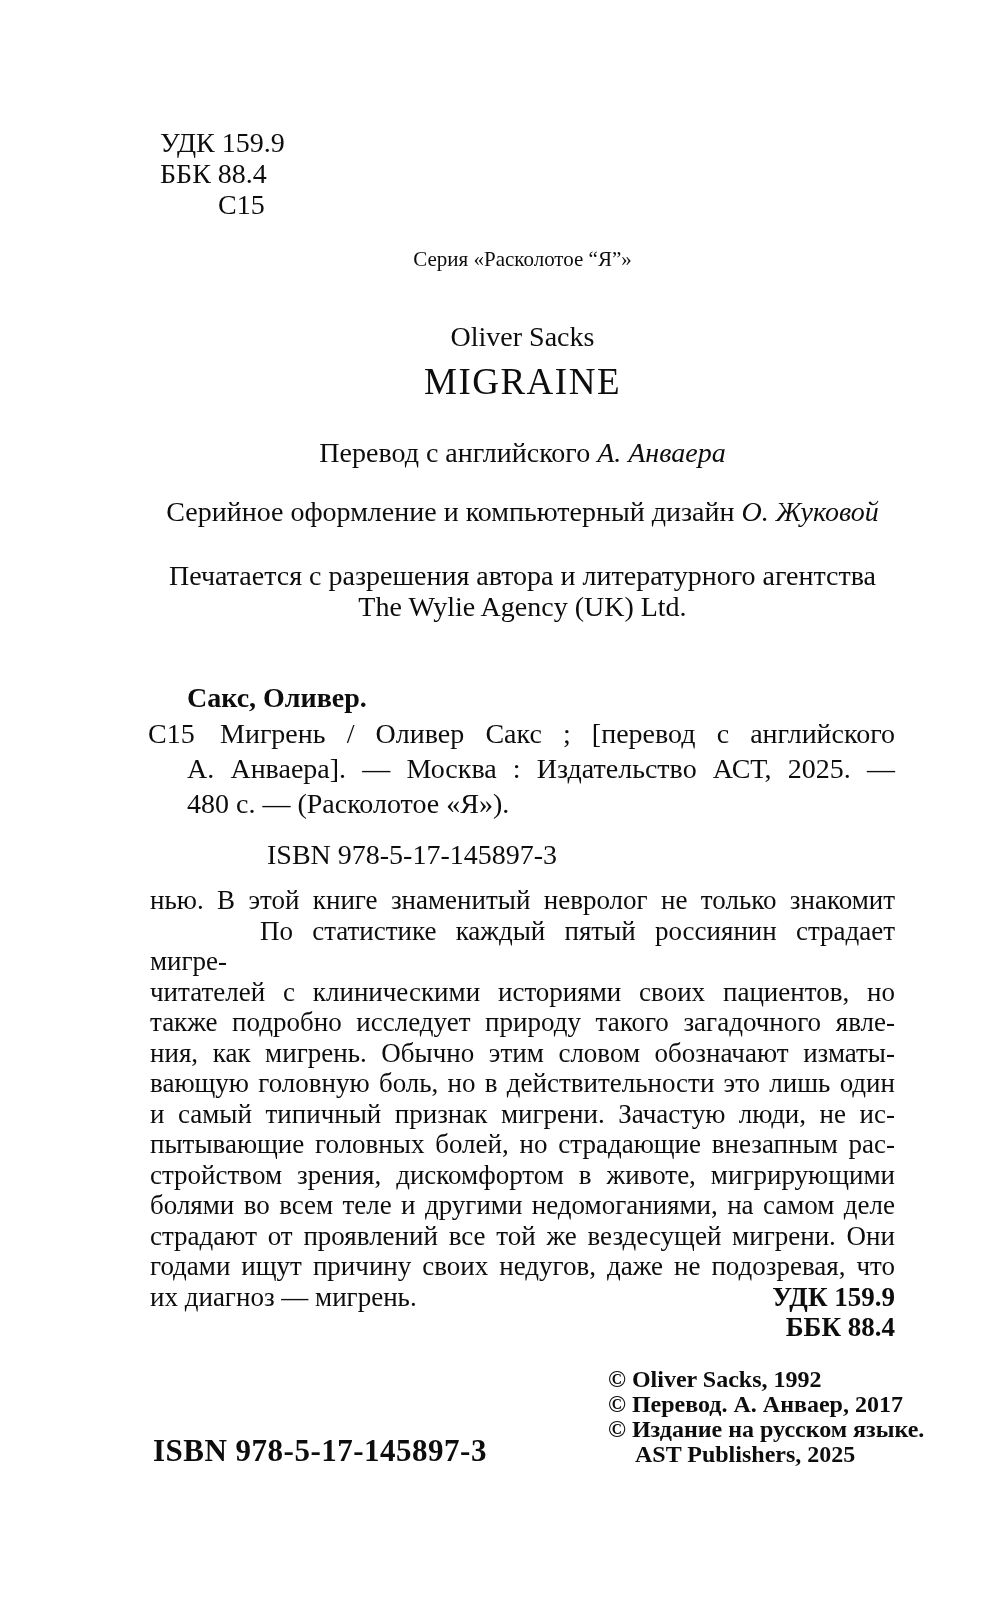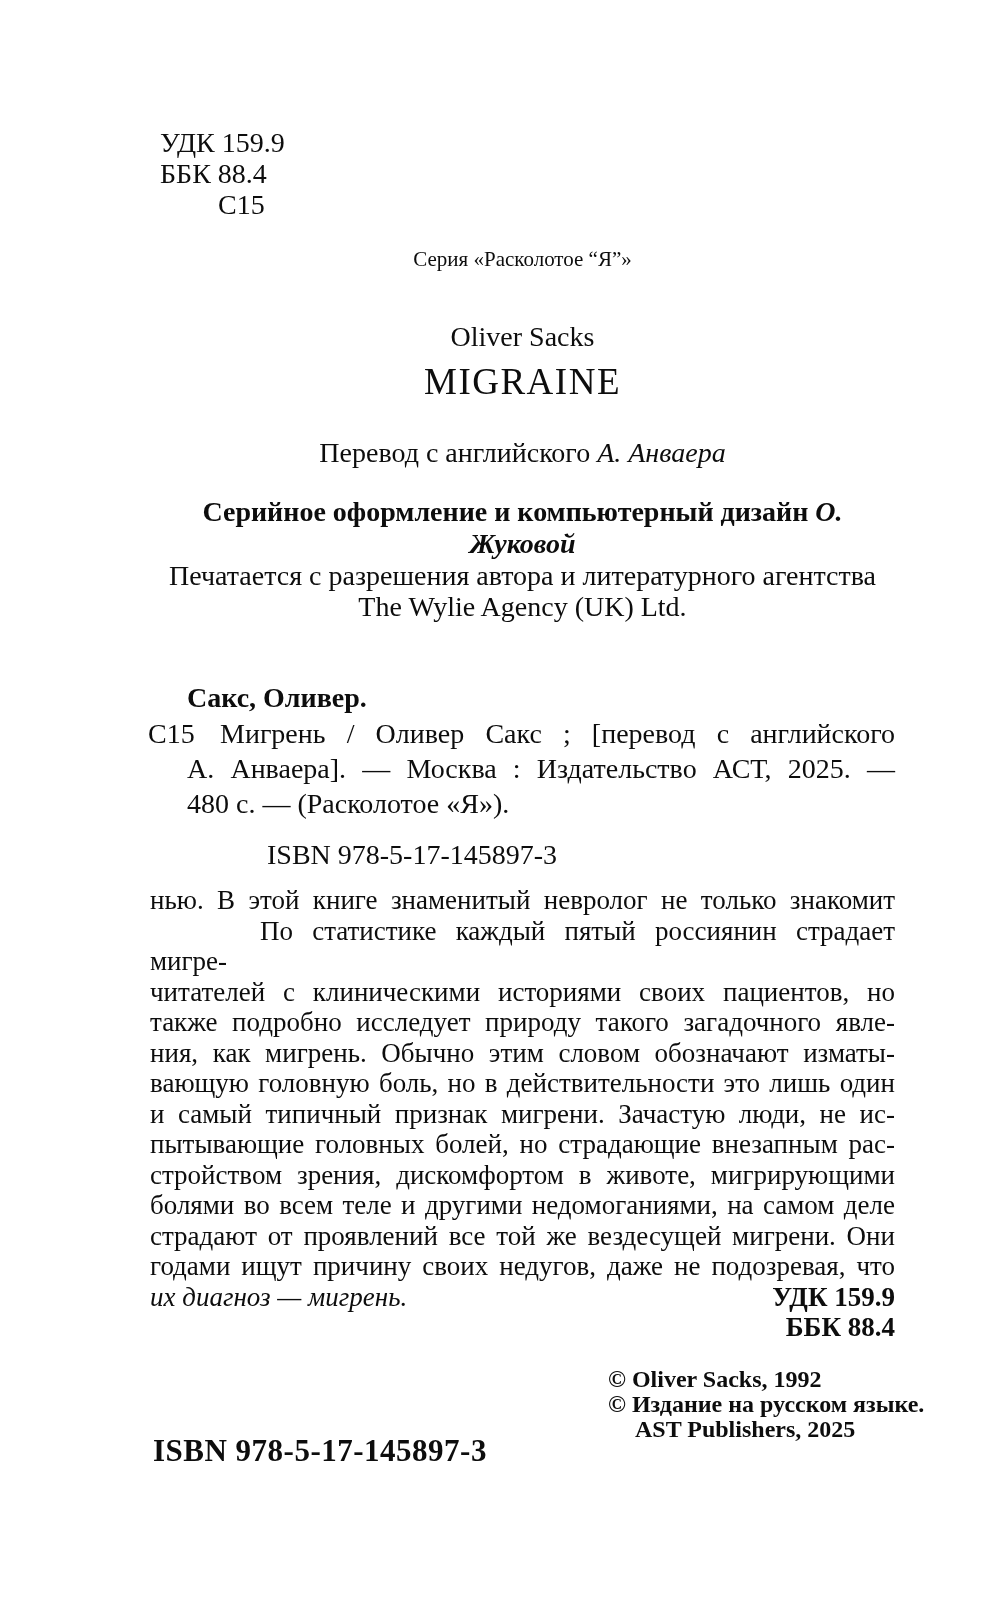--- a/index.html
+++ b/index.html
@@ -15,34 +15,34 @@
   .abs { position: absolute; }
   .centered { left: 150px; width: 745px; text-align: center; }
 
   #top-codes { left: 160px; top: 127px; font-size: 28px; line-height: 31px; }
   #top-codes .sign { margin-left: 58px; }
 
   #series       { top: 247px; font-size: 21px; }
   #orig-author  { top: 321px; font-size: 28px; }
   #orig-title   { top: 360px; font-size: 37px; letter-spacing: 1.5px; }
   #translation  { top: 437px; font-size: 28px; }
-  #design       { top: 496px; font-size: 28px; font-weight: bold; }
+  #design       { top: 496px; font-size: 28px; }
   #permission   { top: 560px; font-size: 28px; line-height: 31px; }
 
   #catalog-heading { left: 187px; top: 682px; font-size: 28px; font-weight: bold; }
   #catalog-entry   { left: 187px; top: 716px; width: 708px; font-size: 28px; line-height: 35px; }
   #catalog-entry .code { position: absolute; left: -39px; top: 0; }
   .jline { text-align: justify; text-align-last: justify; }
   .firstline { text-indent: 33px; }
 
   #catalog-isbn { left: 267px; top: 839px; font-size: 28px; }
 
   #annotation { left: 150px; top: 885px; width: 745px; font-size: 27px; line-height: 30.5px; }
   #annotation .a-first { text-indent: 110px; }
-  #annotation .a-last  { text-align: left; text-align-last: auto; font-style: italic; }
+  #annotation .a-last  { text-align: left; text-align-last: auto; }
 
   #bottom-codes { left: 150px; top: 1282px; width: 745px; text-align: right;
                   font-weight: bold; font-size: 27px; line-height: 30px; }
 
   #copyright { left: 608px; top: 1367px; font-size: 24px; line-height: 25px; font-weight: bold; }
   #copyright .cr-indent { padding-left: 27px; }
 
   #isbn-bottom { left: 153px; top: 1433px; font-size: 31px; font-weight: bold; letter-spacing: 0.5px; }
 
   i { font-style: italic; }
@@ -104,17 +104,18 @@
   <div class="a-last">их диагноз — мигрень.</div>
 </div>
 
 <div class="abs" id="bottom-codes">
   <div>УДК 159.9</div>
   <div>ББК 88.4</div>
 </div>
 
 <div class="abs" id="copyright">
   <div>© Oliver Sacks, 1992</div>
+  <div>© Перевод. А. Анваер, 2017</div>
   <div>© Издание на русском языке.</div>
   <div class="cr-indent">AST Publishers, 2025</div>
 </div>
 
 <div class="abs" id="isbn-bottom">ISBN 978-5-17-145897-3</div>
 
 </body></html>

